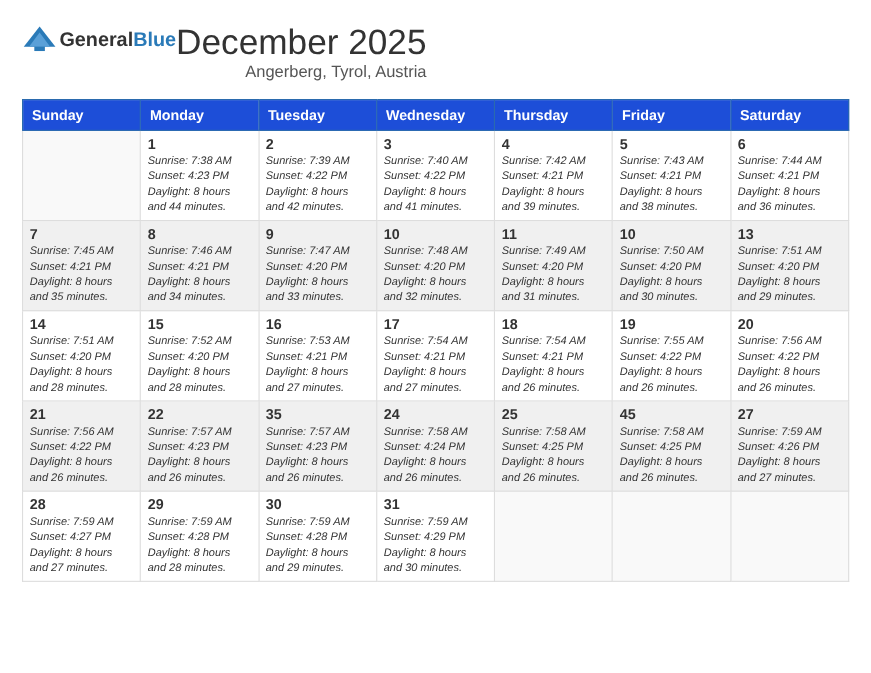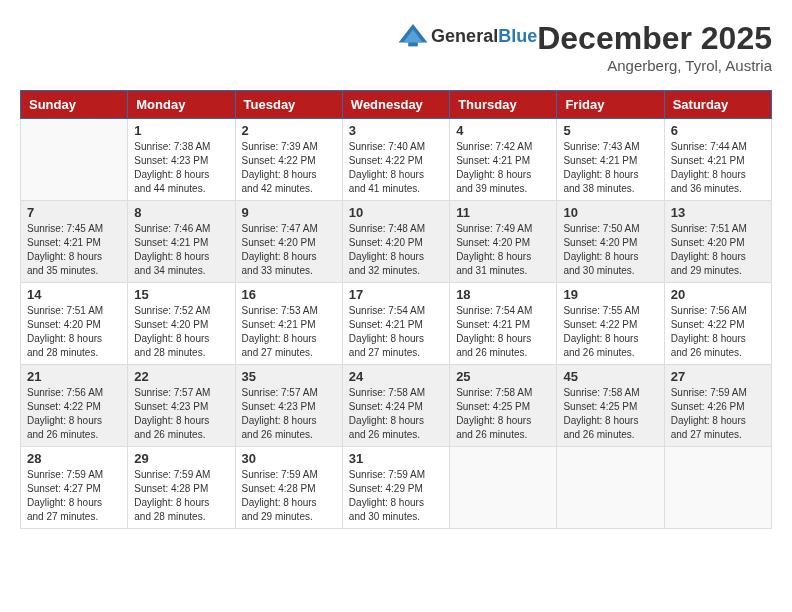--- a/index.html
+++ b/index.html
@@ -5,21 +5,21 @@
     * { box-sizing: border-box; margin: 0; padding: 0; }
     body {
       font-family: Arial, sans-serif;
       background: #fff;
       width: 792px;
       min-height: 612px;
       padding: 20px;
     }
     .header {
       display: flex;
-      justify-content: flex-end;
+      justify-content: flex-start;
       align-items: flex-start;
       margin-bottom: 16px;
     }
     .logo {
       display: flex;
       align-items: center;
     }
     .logo-text-general {
       font-size: 18px;
       font-weight: bold;
@@ -33,34 +33,34 @@
     .logo-icon {
       width: 32px;
       height: 32px;
       margin-right: 2px;
     }
     .title-block {
       text-align: right;
     }
     .month-year {
       font-size: 32px;
-      font-weight: bold;
+      font-weight: normal;
       color: #333;
     }
     .location {
       font-size: 15px;
       color: #555;
     }
     .calendar {
       width: 100%;
       border-collapse: collapse;
       border: 1px solid #ccc;
     }
     .calendar th {
-      background-color: #b91c1c;
+      background-color: #1d4ed8;
       color: #fff;
       font-size: 13px;
       padding: 6px 8px;
       text-align: left;
       border: 1px solid #2a6aae;
     }
     .calendar td {
       vertical-align: top;
       padding: 4px 6px;
       border: 1px solid #ddd;
@@ -76,20 +76,21 @@
     .day-number {
       font-size: 13px;
       font-weight: bold;
       display: block;
       margin-bottom: 2px;
     }
     .day-info {
       font-size: 10px;
       line-height: 1.4;
       color: #333;
+      font-style: italic;
     }
     .row-shaded td {
       background-color: #f0f0f0;
     }
   </style>
 </head>
 <body>
 
 <div class="header">
   <div class="logo">

